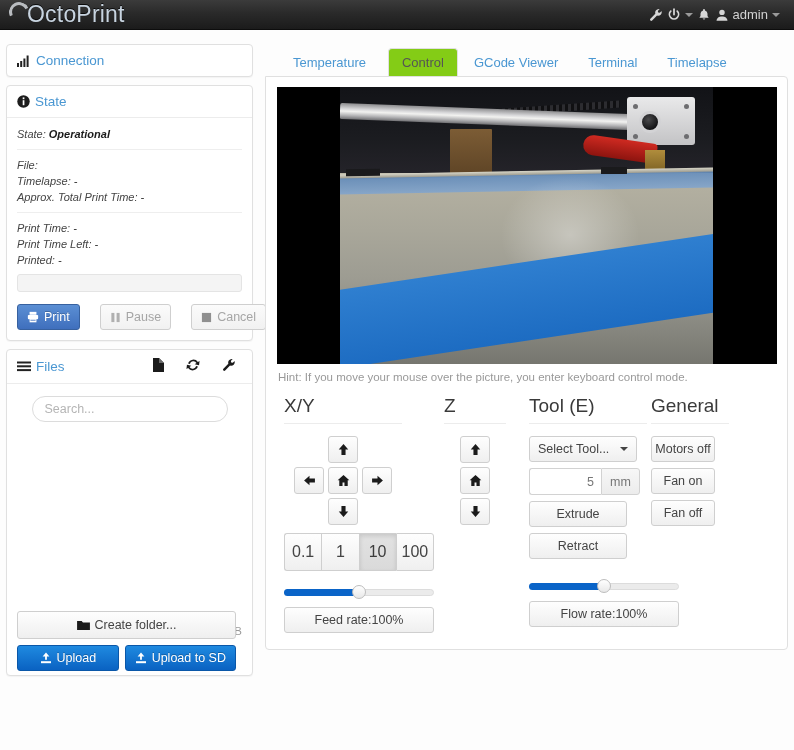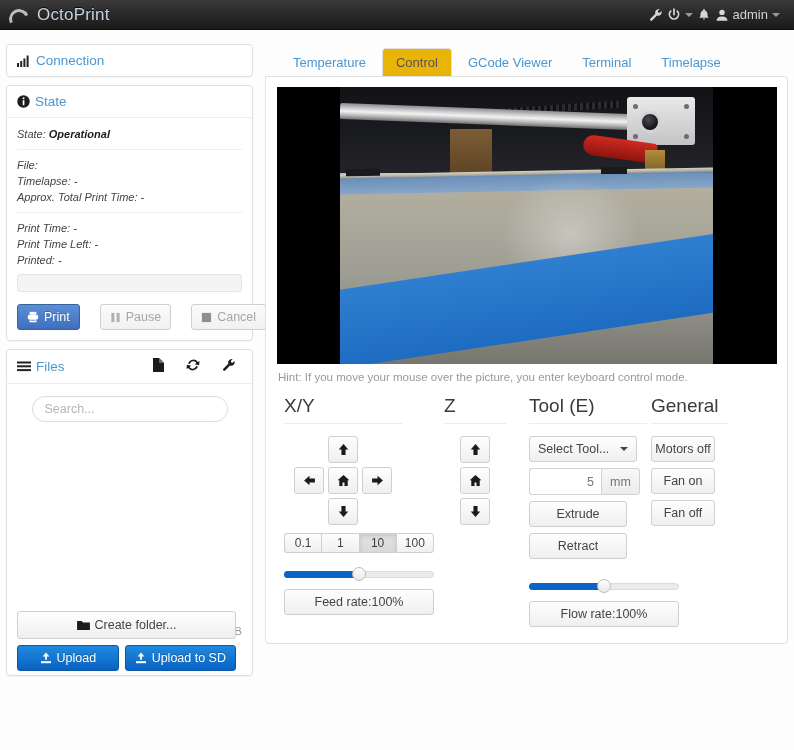--- a/index.html
+++ b/index.html
@@ -15,23 +15,23 @@
 
   
   #navbar {
     position: absolute; top: 0; left: 0;
     width: 794px; height: 30px;
     background: linear-gradient(to bottom, #3b3b3b 0%, #2a2a2a 45%, #1b1b1b 100%);
     border-bottom: 1px solid #0d0d0d;
     display: flex; align-items: center;
   }
   #brand {
-    display: flex; align-items: flex-end; gap: 12px;
+    display: flex; align-items: flex-start; gap: 2px;
     padding-left: 8px;
-    color: #c8d4e0; font-size: 17px; letter-spacing: .2px;
+    color: #c8d4e0; font-size: 23px; letter-spacing: .2px;
     text-shadow: 0 -1px 0 rgba(0,0,0,.8);
   }
   .logo-mark {
     width: 17px; height: 17px; position: relative; display: inline-block;
   }
   .logo-mark::before {
     content: ""; position: absolute; left: 1px; top: 1px;
     width: 14px; height: 14px; border-radius: 50%;
     border: 3px solid #b9bcc0;
     border-right-color: transparent;
@@ -122,22 +122,23 @@
   .upload-row .btn { flex: 1; }
 
   
   #tabs { display: flex; align-items: flex-end; height: 32px; padding-left: 14px; gap: 2px; }
   .tab {
     padding: 7px 13px; font-size: 13px; color: #4a97d2; cursor: pointer;
     border: 1px solid transparent; border-bottom: none;
     border-radius: 4px 4px 0 0; line-height: 1; position: relative;
   }
   .tab.active {
-    color: #555; background: #eab308;
+    color: #555; background: #84cc16;
     border-color: #e0e0e0;
+    margin-left: 6px;
   }
   .tab.active::after {
     content:""; position:absolute; left:0; right:0; bottom:-1px; height:1px; background:#fff;
   }
   #tab-panel {
     border: 1px solid #e0e0e0; border-radius: 0 4px 4px 4px;
     background: #fff; padding: 10px; position: relative;
   }
 
   
@@ -254,21 +255,21 @@
   .jogbtn {
     width: 30px; height: 27px; padding: 0;
     display: inline-flex; align-items: center; justify-content: center;
   }
   .jog-row { display: flex; gap: 4px; margin-bottom: 4px; }
   .jog-center { justify-content: center; width: 118px; }
   .jog-z { width: 62px; justify-content: center; }
 
   .stepgroup { display: flex; width: 150px; margin-top: 8px; }
   .stepgroup .btn {
-    flex: 1; border-radius: 0; border-right-width: 0; padding: 2px 0; font-size: 12px;
+    flex: 1; border-radius: 0; border-right-width: 0; padding: 9px 0; font-size: 16px;
   }
   .stepgroup .btn:first-child { border-radius: 3px 0 0 3px; }
   .stepgroup .btn:last-child { border-radius: 0 3px 3px 0; border-right-width: 1px; }
   .stepgroup .btn.active {
     background: linear-gradient(to bottom,#e2e2e2,#dadada);
     box-shadow: inset 0 2px 4px rgba(0,0,0,.12); color:#3c3c3c;
   }
 
   .slider {
     width: 150px; height: 14px; margin-top: 14px; position: relative;

